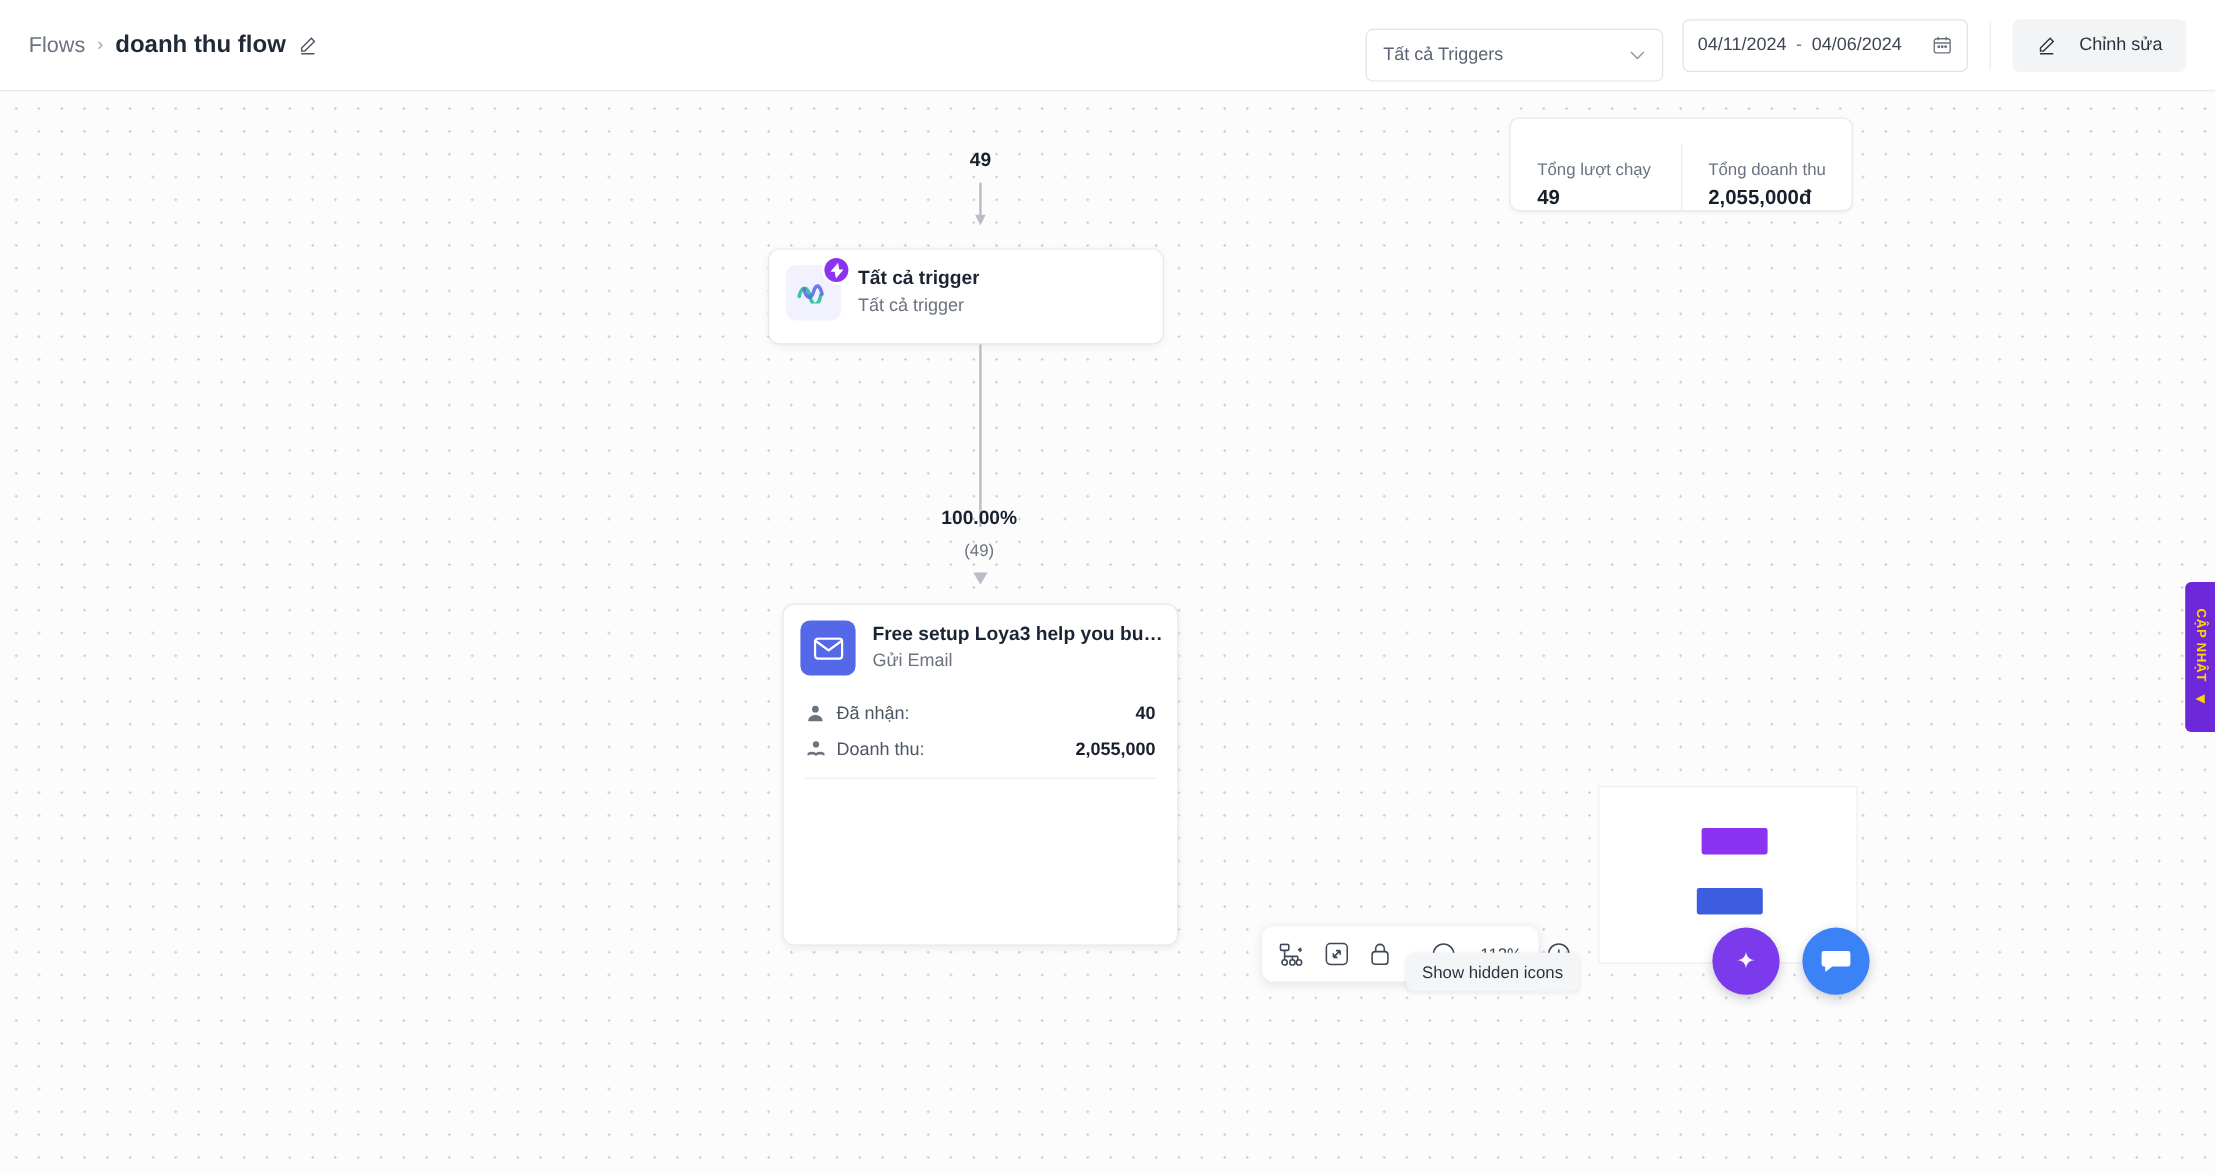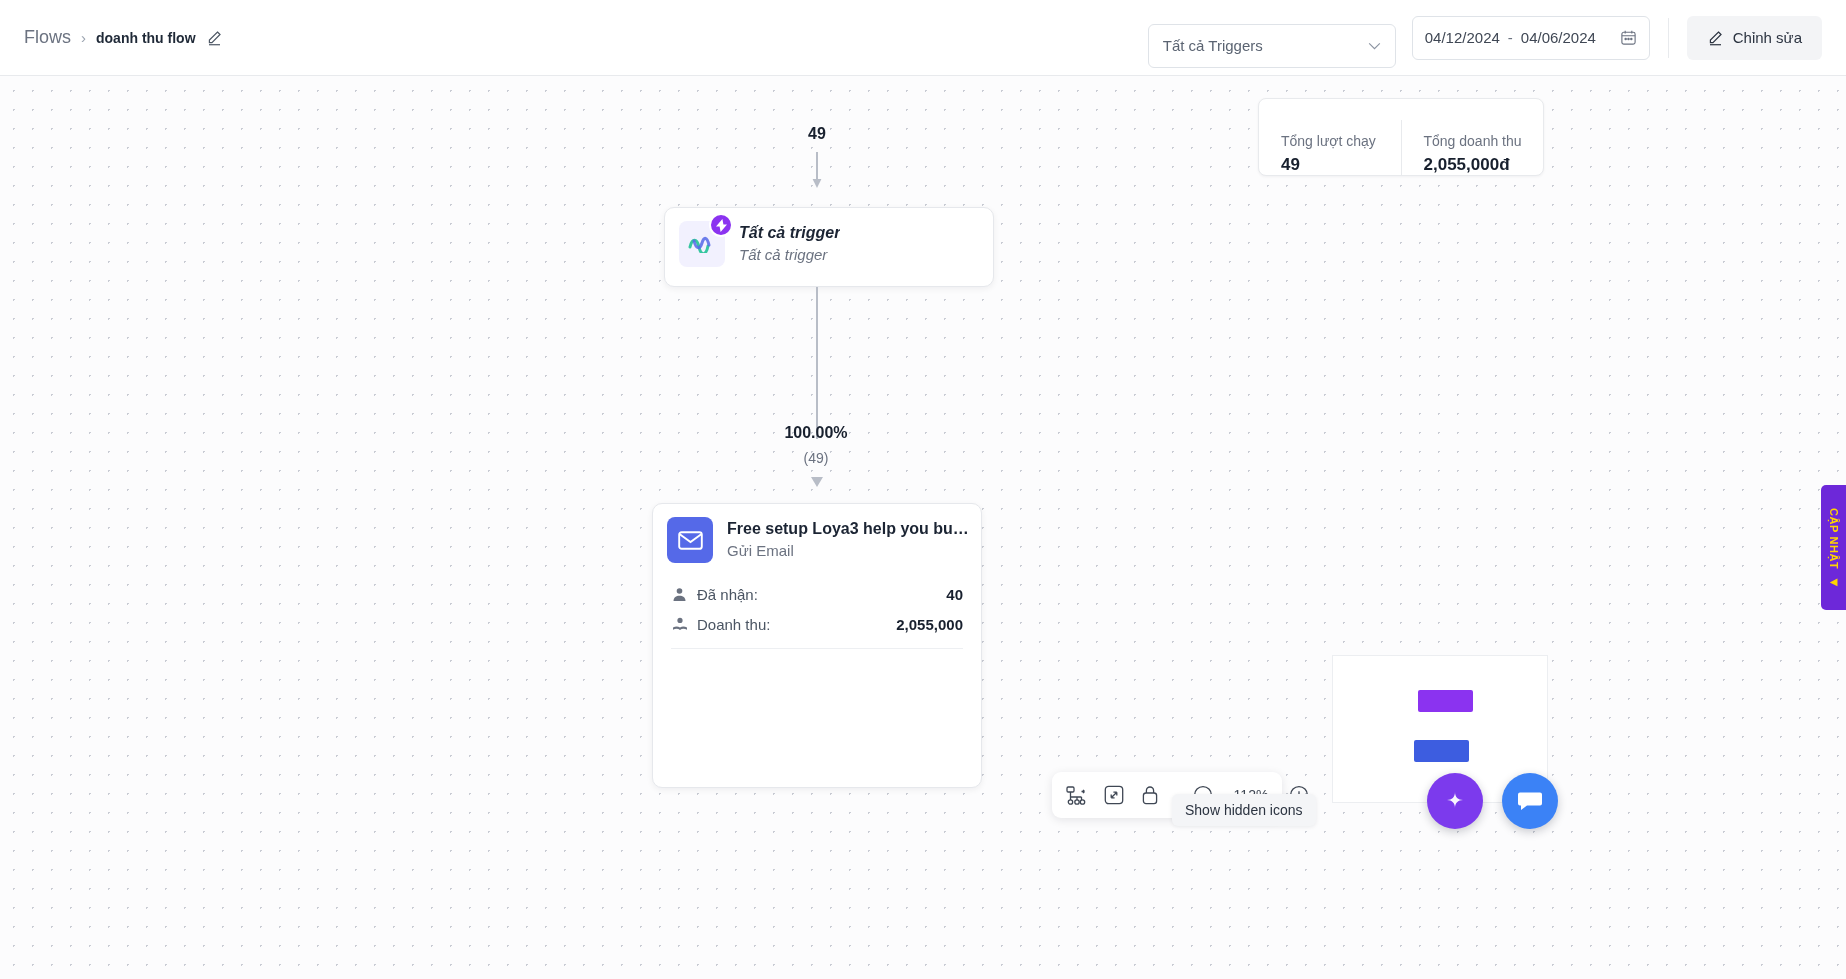--- a/index.html
+++ b/index.html
@@ -13,21 +13,21 @@
 
   
   .header {
     position: absolute; top: 0; left: 0; width: 1846px; height: 76px;
     background: #fff; border-bottom: 1px solid #e8eaed;
     display: flex; align-items: center; z-index: 40;
   }
   .breadcrumb { display: flex; align-items: center; margin-left: 24px; gap: 10px; }
   .bc-root { font-size: 18px; color: #6b7280; }
   .bc-sep { font-size: 15px; color: #9aa3af; }
-  .bc-current { font-size: 14px; font-weight: bold; color: #1f2937; }
+  .bc-current { font-size: 20px; font-weight: bold; color: #1f2937; }
   .pencil-ico { width: 17px; height: 17px; display: block; }
 
   .header-right {
     margin-left: auto; display: flex; align-items: center; gap: 0;
     padding-right: 24px; height: 100%;
   }
   .select-box {
     width: 248px; height: 44px; border: 1px solid #dfe3e8; border-radius: 6px;
     display: flex; align-items: center; padding: 0 14px; background: #fff;
     margin-right: 16px;
@@ -38,21 +38,21 @@
   .date-box {
     width: 238px; height: 44px; border: 1px solid #dfe3e8; border-radius: 6px;
     display: flex; align-items: center; padding: 0 12px; background: #fff; gap: 8px;
   }
   .date-text { font-size: 15px; color: #3f4754; }
   .date-dash { font-size: 15px; color: #6b7280; }
   .cal-ico { margin-left: auto; width: 17px; height: 17px; display: block; }
   .hdr-divider { width: 1px; height: 40px; background: #e8eaed; margin: 0 18px; }
   .edit-btn {
     height: 44px; background: #f3f4f6; border-radius: 6px; border: none;
-    display: flex; align-items: center; gap: 9px; padding: 0 20px; cursor: pointer;
+    display: flex; align-items: center; gap: 19px; padding: 0 20px; cursor: pointer;
   }
   .edit-btn-label { font-size: 15px; color: #2b3340; }
 
   
   .canvas {
     position: absolute; top: 76px; left: 0; width: 1846px; height: 903px;
     background-color: #fcfcfd;
     background-image: radial-gradient(#c9ccd4 1px, transparent 1px);
     background-size: 19px 19px;
     background-position: 4px 5px;
@@ -74,21 +74,21 @@
   .count-top {
     position: absolute; left: 790px; top: 49px; width: 54px; text-align: center;
     font-size: 16px; font-weight: bold; color: #18202e;
   }
   .arrow-top { position: absolute; left: 812px; top: 76px; }
 
   .node {
     position: absolute; background: #fff; border: 1px solid #e6e8ec;
     border-radius: 10px; box-shadow: 0 2px 6px rgba(16,24,40,.06);
   }
-  .node-trigger { left: 664px; top: 131px; width: 330px; height: 80px; font-style: italic; }
+  .node-trigger { left: 640px; top: 131px; width: 330px; height: 80px; }
   .node-head { display: flex; align-items: center; padding: 13px 14px 0 14px; gap: 14px; position: relative; }
   .node-icon-wrap { position: relative; width: 46px; height: 46px; flex: none; }
   .node-icon {
     width: 46px; height: 46px; border-radius: 8px; background: #f2f1fe;
     display: flex; align-items: center; justify-content: center;
   }
   .badge-bolt {
     position: absolute; right: -8px; top: -8px; width: 24px; height: 24px;
     border-radius: 50%; background: #8b33f0; border: 2px solid #fff;
     display: flex; align-items: center; justify-content: center;
@@ -185,21 +185,21 @@
 
     <div class="header-right">
       <div class="select-box">
         <span class="select-label">Tất cả Triggers</span>
         <svg class="chev" viewBox="0 0 14 9" fill="none" stroke="#8b93a1" stroke-width="1.3">
           <path d="M1 1.5 7 7.5 13 1.5"></path>
         </svg>
       </div>
 
       <div class="date-box">
-        <span class="date-text">04/12/2024</span>
+        <span class="date-text">04/11/2024</span>
         <span class="date-dash">-</span>
         <span class="date-text">04/06/2024</span>
         <svg class="cal-ico" viewBox="0 0 18 18" fill="none" stroke="#6b7280" stroke-width="1.2">
           <rect x="2" y="3.5" width="14" height="12.5" rx="2"></rect>
             <path d="M2 7.2h14M5.5 1.8v3M12.5 1.8v3"></path>
           <circle cx="6" cy="10.5" r=".7" fill="#6b7280"></circle>
             <circle cx="9" cy="10.5" r=".7" fill="#6b7280"></circle>
             <circle cx="12" cy="10.5" r=".7" fill="#6b7280"></circle>
         </svg>
       </div>

